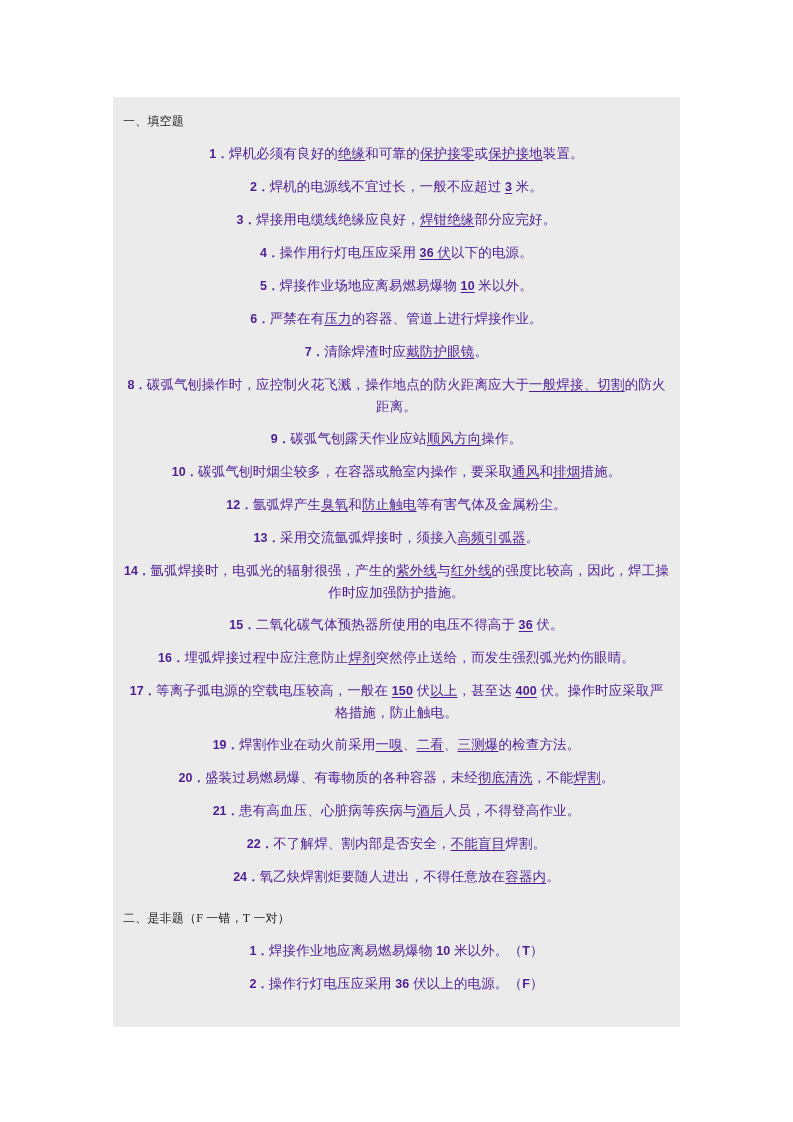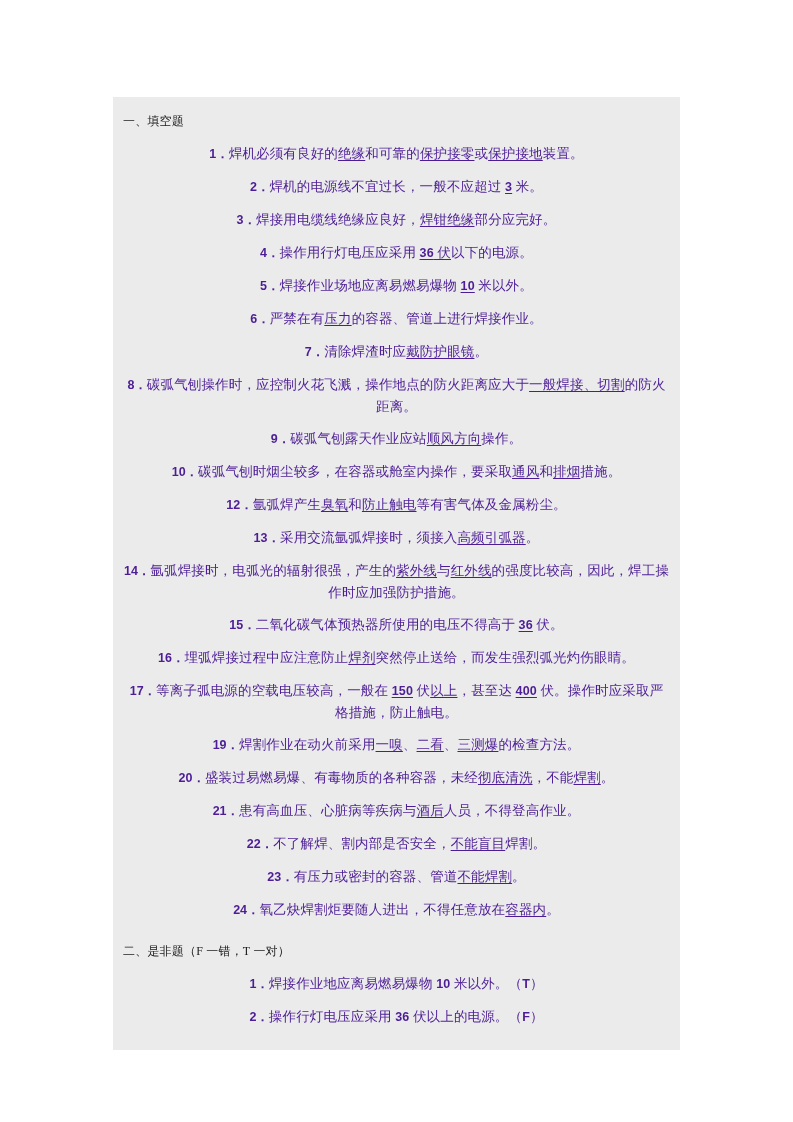--- a/index.html
+++ b/index.html
@@ -125,21 +125,20 @@
 
 
       <div class="q-item"><span class="q-num">19．</span>焊割作业在动火前采用<span class="u">一嗅</span>、<span class="u">二看</span>、<span class="u">三测爆</span>的检查方法。</div>
 
       <div class="q-item"><span class="q-num">20．</span>盛装过易燃易爆、有毒物质的各种容器，未经<span class="u">彻底清洗</span>，不能<span class="u">焊割</span>。</div>
 
       <div class="q-item"><span class="q-num">21．</span>患有高血压、心脏病等疾病与<span class="u">酒后</span>人员，不得登高作业。</div>
 
       <div class="q-item"><span class="q-num">22．</span>不了解焊、割内部是否安全，<span class="u">不能盲目</span>焊割。</div>
 
-      <div class="q-item"><span class="q-num">23．</span>有压力或密封的容器、管道<span class="u">不能焊割</span>。</div>
 
       <div class="q-item"><span class="q-num">24．</span>氧乙炔焊割炬要随人进出，不得任意放在<span class="u">容器内</span>。</div>
 
       <div class="section-heading second">
         <span>二、是非题（F 一错，T 一对）</span>
       </div>
 
       <div class="q-item"><span class="q-num">1．</span>焊接作业地应离易燃易爆物 <span class="num">10</span> 米以外。（<span class="tf">T</span>）</div>
 
       <div class="q-item"><span class="q-num">2．</span>操作行灯电压应采用 <span class="num">36</span> 伏以上的电源。（<span class="tf">F</span>）</div>

